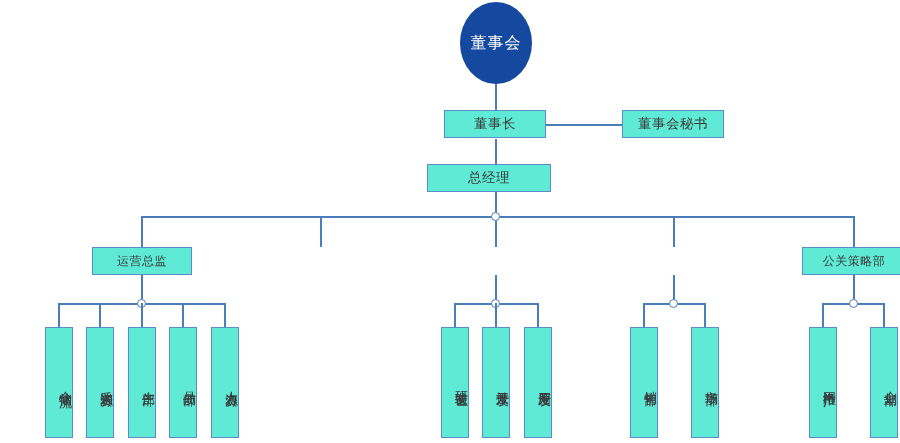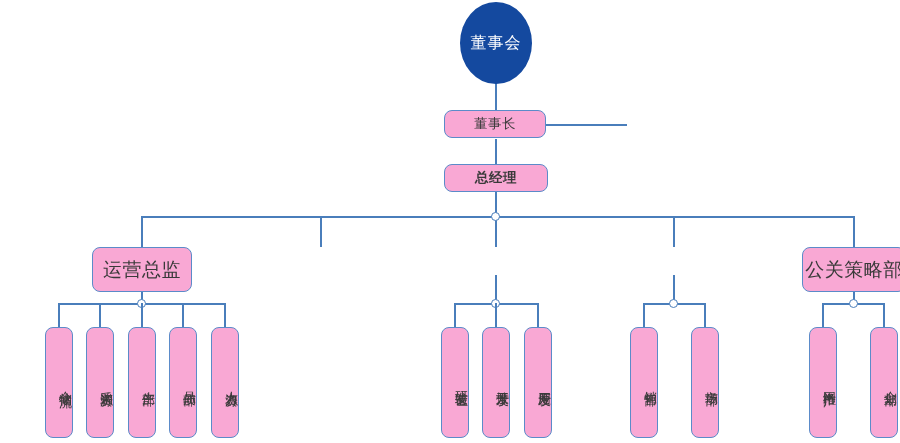--- a/index.html
+++ b/index.html
@@ -31,45 +31,45 @@
     height: 9px;
     border: 1.6px solid #4a7ebb;
     border-radius: 50%;
     background: #ffffff;
     box-sizing: border-box;
   }
   
   .node {
     position: absolute;
     box-sizing: border-box;
-    background: #f9a8d4;
+    background: #5eead4;
     border: 1.3px solid #5b8bc9;
-    border-radius: 8px;
+    border-radius: 0;
     color: #3a3a3a;
     display: flex;
     align-items: center;
     justify-content: center;
     text-align: center;
     letter-spacing: 0.5px;
   }
   .node.root {
     border: none;
     border-radius: 50%;
     background: #14499f;
     color: #ffffff;
     font-size: 16px;
     letter-spacing: 1px;
   }
   .node.level1 {
     height: 28px;
     font-size: 13.5px;
   }
   .node.level2 {
-    height: 45px;
-    font-size: 19px;
+    height: 28px;
+    font-size: 12px;
   }
   .node.leaf {
     font-size: 13px;
     writing-mode: vertical-rl;
     text-orientation: upright;
     line-height: 1.12;
     letter-spacing: 1px;
     padding: 6px 0;
     align-items: flex-start;
     justify-content: center;
@@ -130,22 +130,25 @@
   <div class="conn v" style="left:839px; top:303px; height:25px;"></div>
 
   <div class="node root" style="left:416px; top:2px; width:72px; height:82px;">
     <span>董事会</span>
   </div>
 
   <div class="node level1" style="left:400px; top:110px; width:102px;">
     <span>董事长</span>
   </div>
 
+  <div class="node level1" style="left:578px; top:110px; width:102px;">
+    <span>董事会秘书</span>
+  </div>
 
-  <div class="node level1" style="left:400px; top:164px; width:104px;font-weight:bold;">
+  <div class="node level1" style="left:383px; top:164px; width:124px;">
     <span>总经理</span>
   </div>
 
   <div class="node level2" style="left:48px; top:247px; width:100px;">
     <span>运营总监</span>
   </div>
   <div class="node level2" style="left:758px; top:247px; width:104px;text-align:right;">
     <span>公关策略部</span>
   </div>
 

